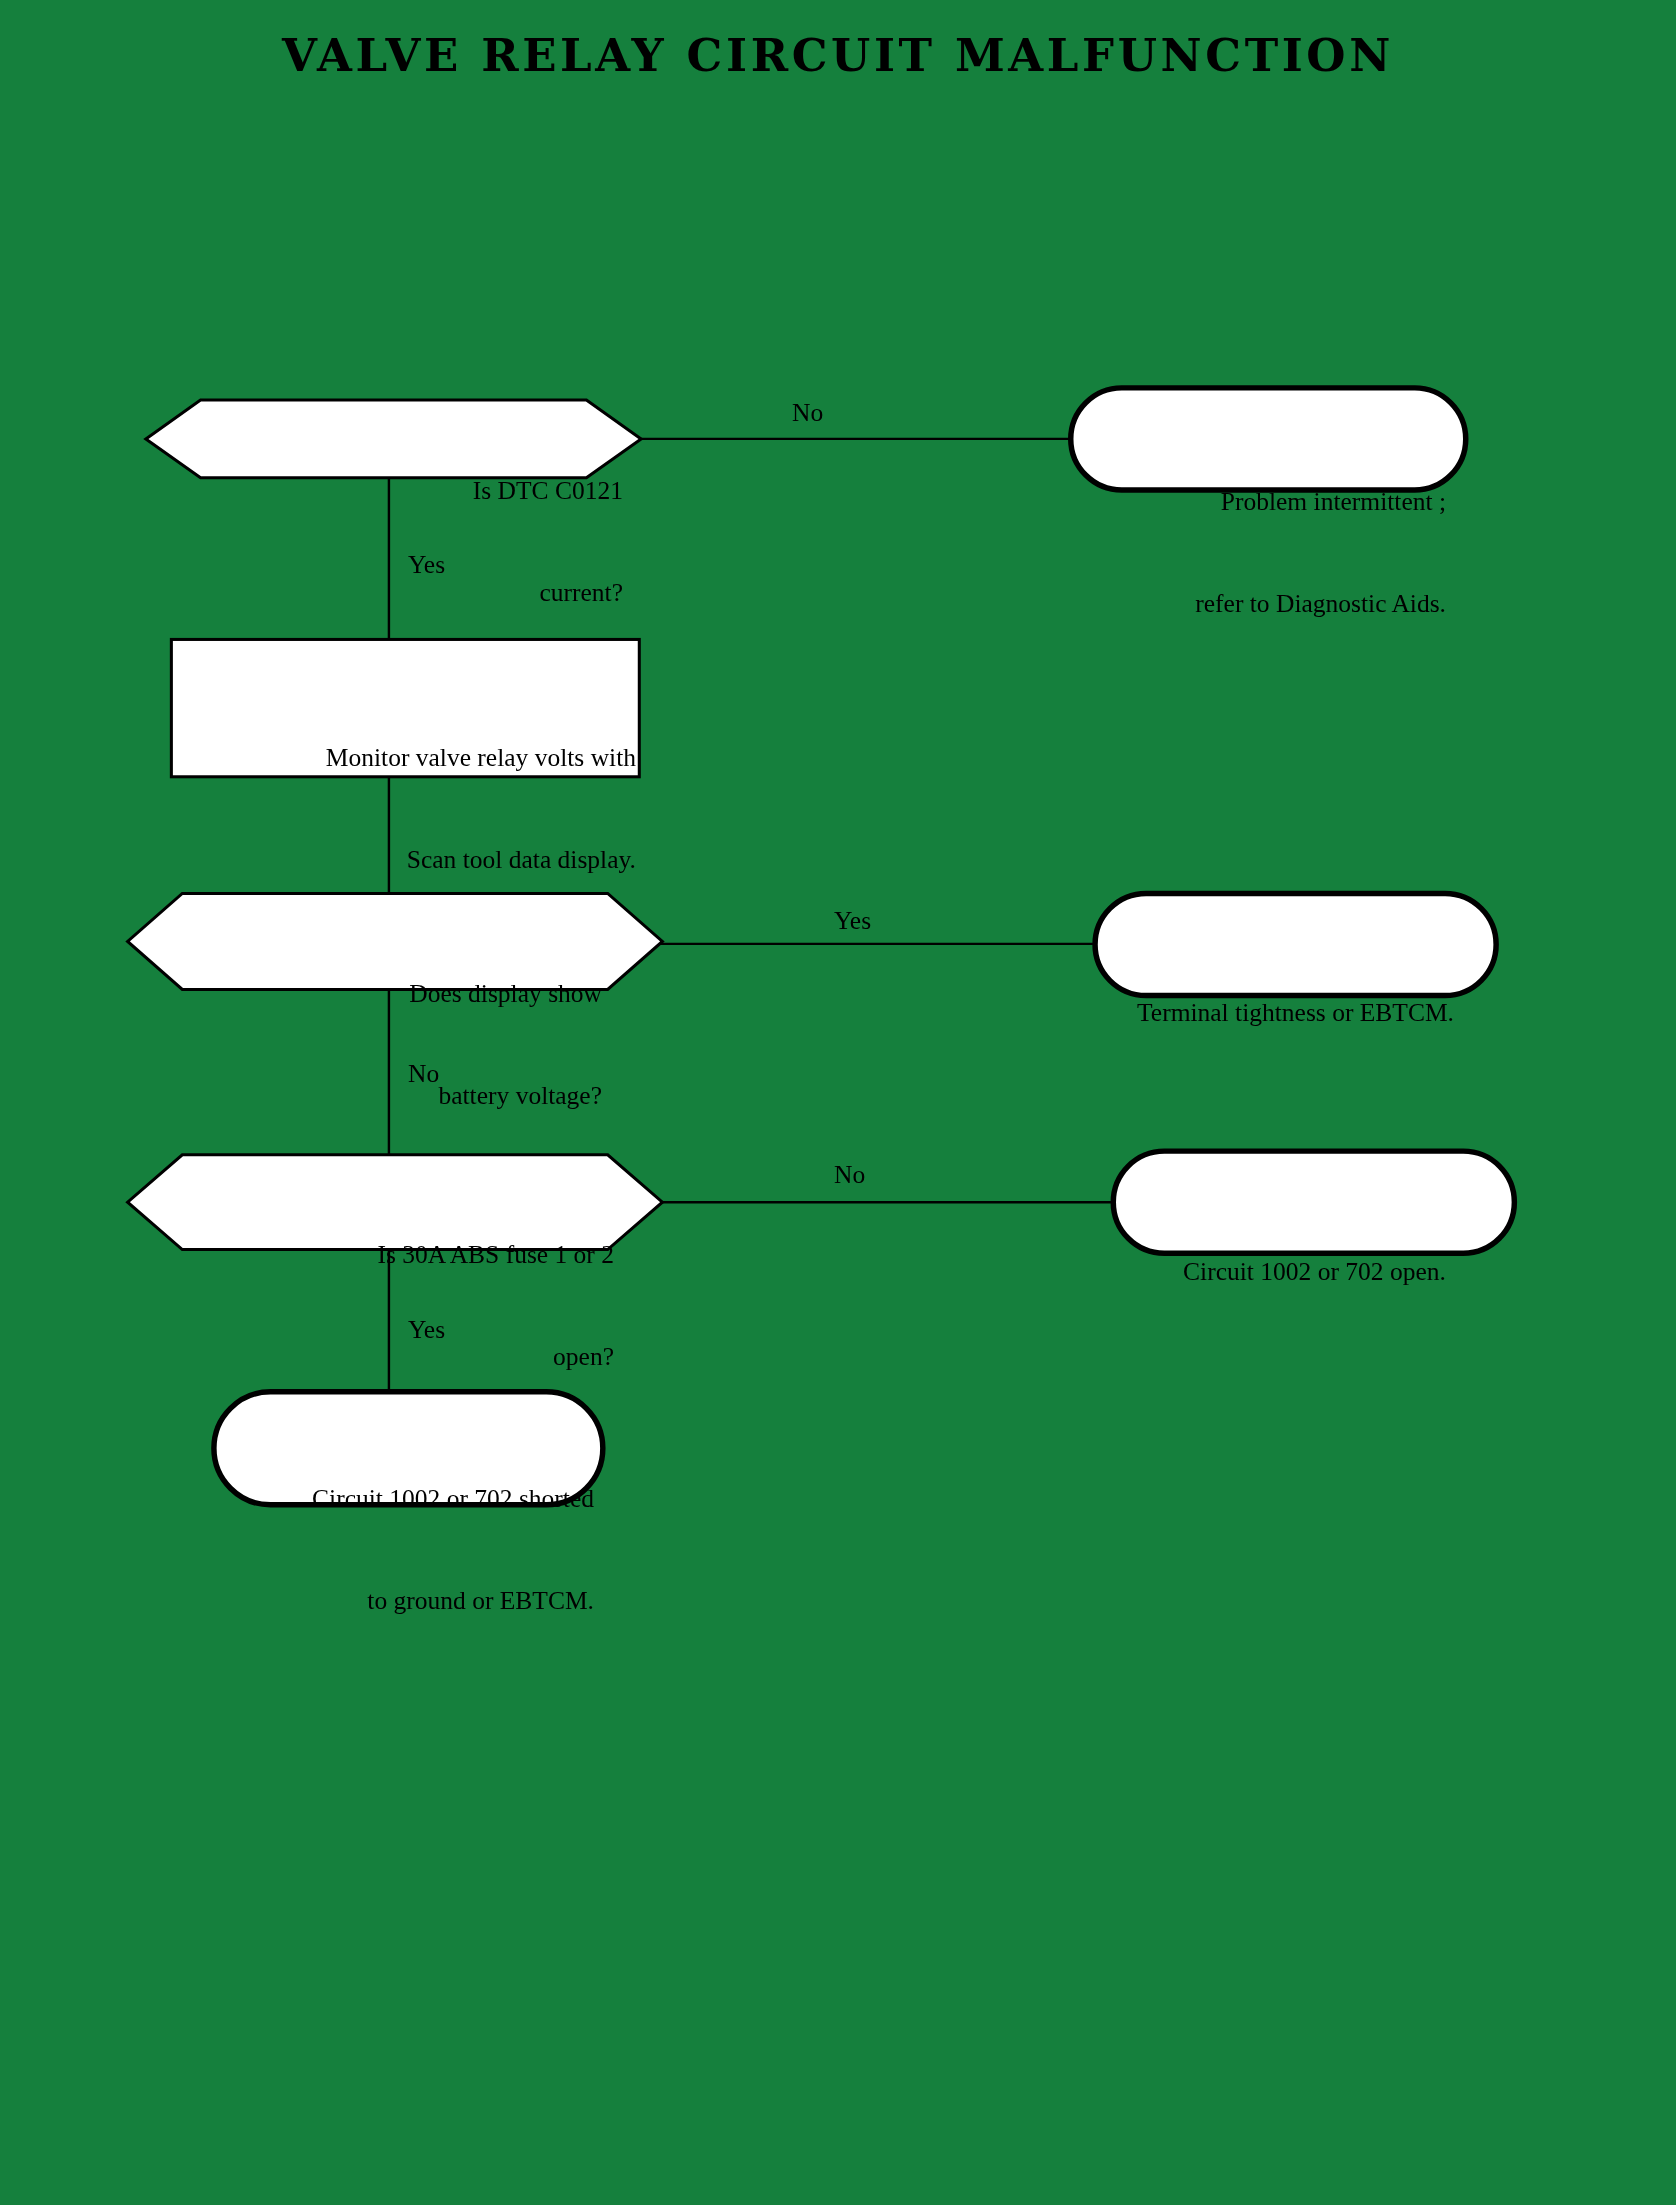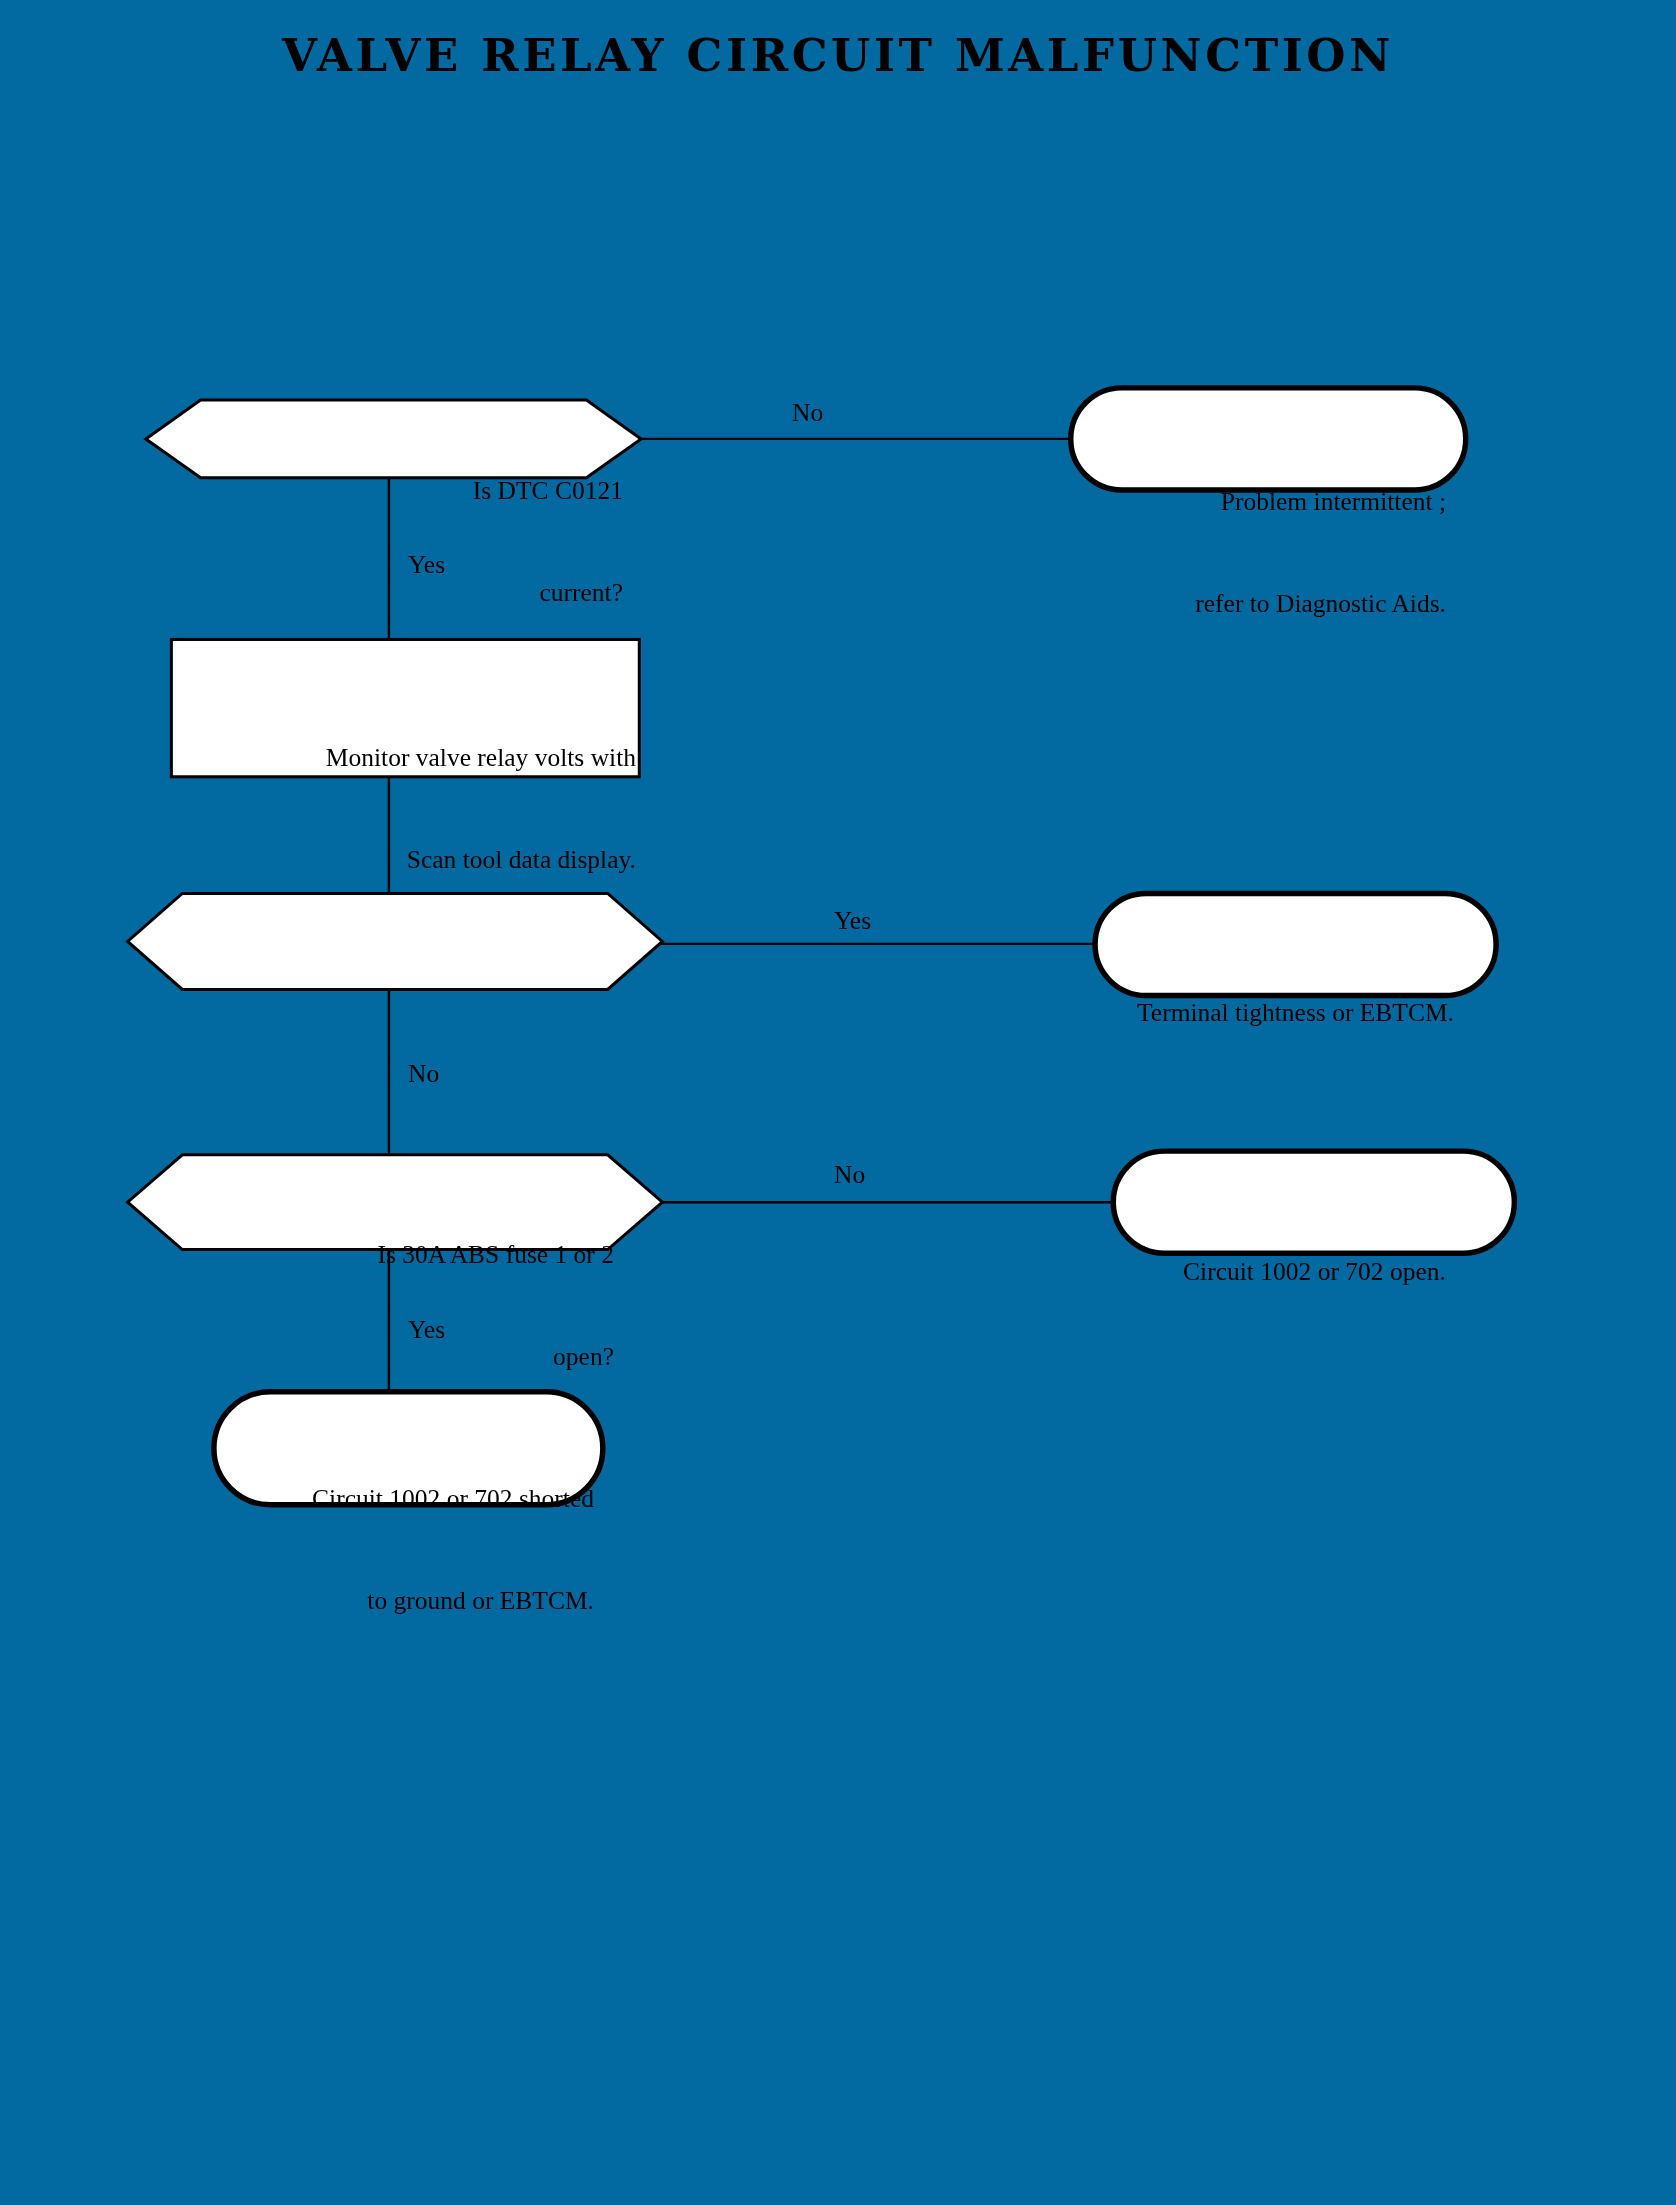--- a/index.html
+++ b/index.html
@@ -8,21 +8,21 @@
     background: #ffffff;
   }
   body {
     font-family: "Liberation Serif", "DejaVu Serif", serif;
     color: #000000;
   }
   #page {
     position: relative;
     width: 1676px;
     height: 2205px;
-    background: #0369a1;
+    background: #15803d;
     overflow: hidden;
   }
   #chart-title {
     position: absolute;
     left: 0;
     top: 29px;
     width: 1676px;
     text-align: center;
     font-family: "DejaVu Serif", "Liberation Serif", serif;
     font-weight: bold;
@@ -108,20 +108,24 @@
   <div class="node-text" style="left:1106px; top:417px; width:340px;">
     <div>Problem intermittent ;</div>
     <div>refer to Diagnostic Aids.</div>
   </div>
 
   <div class="node-text" style="left:247px; top:673px; width:389px;">
     <div>Monitor valve relay volts with</div>
     <div>Scan tool data display.</div>
   </div>
 
+  <div class="node-text" style="left:286px; top:909px; width:316px;">
+    <div>Does display show</div>
+    <div>battery voltage?</div>
+  </div>
 
   <div class="node-text centered" style="left:1107px; top:928px; width:377px;">
     <div>Terminal tightness or EBTCM.</div>
   </div>
 
   <div class="node-text" style="left:286px; top:1170px; width:328px;">
     <div>Is 30A ABS fuse 1 or 2</div>
     <div>open?</div>
   </div>
 

